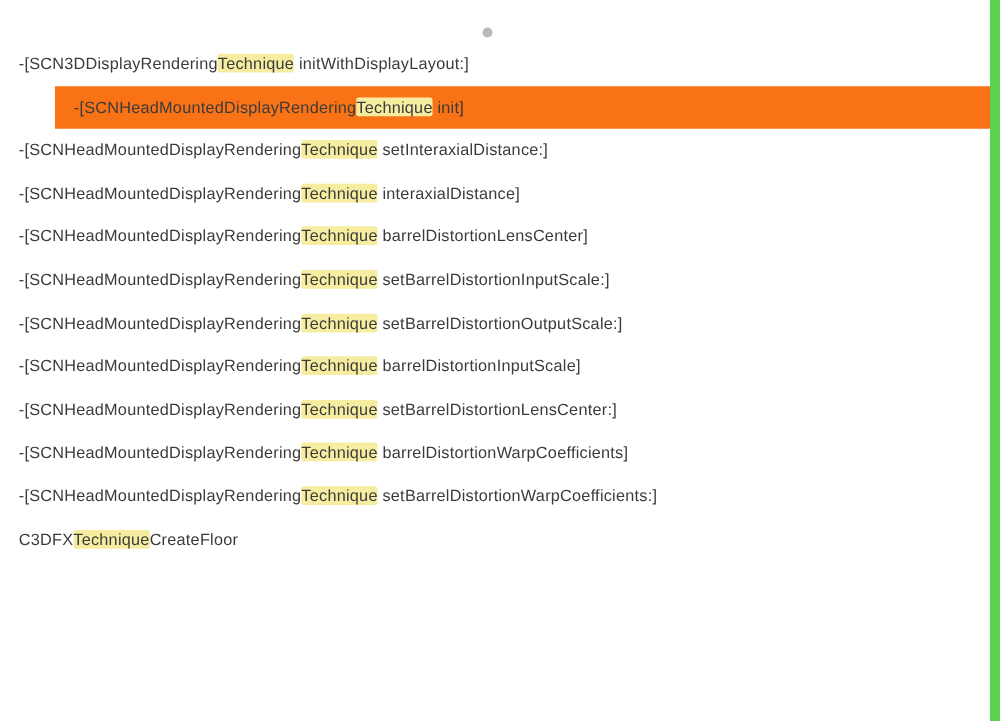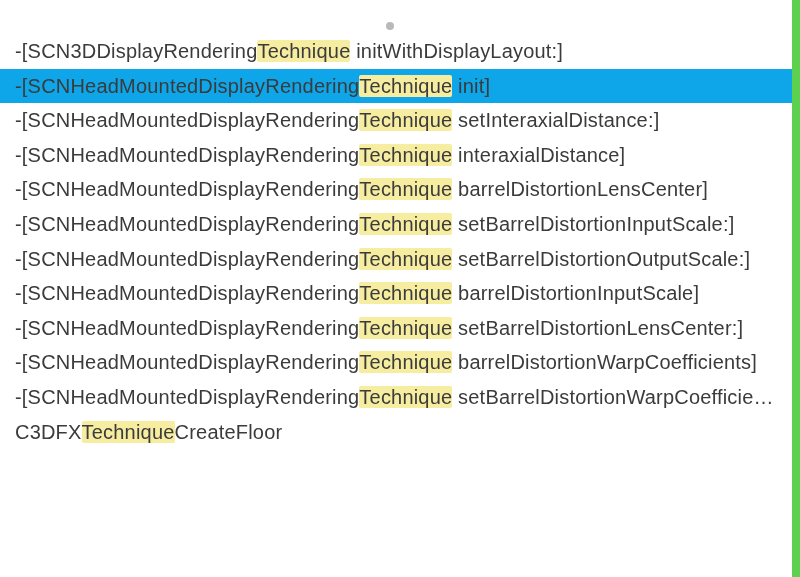--- a/index.html
+++ b/index.html
@@ -39,32 +39,33 @@
       height: 8px;
       border-radius: 50%;
       background: #b9b9b9;
     }
     .list {
       display: flex;
       flex-direction: column;
       gap: 0;
     }
     .row {
-      font-size: 20px;
+      font-size: 13px;
       line-height: 34.6px;
       padding-left: 15px;
       padding-right: 12px;
       color: #3b3b3b;
       white-space: nowrap;
       overflow: hidden;
       text-overflow: ellipsis;
       letter-spacing: 0.2px;
     }
     .row.selected {
-      background: #0ea5e9;
+      background: #f97316;
+      margin-left: 44px;
     }
     .hl {
       background: #f6eda1;
       border-radius: 2px;
     }
   </style>
 </head>
 <body>
 <div class="window">
 

